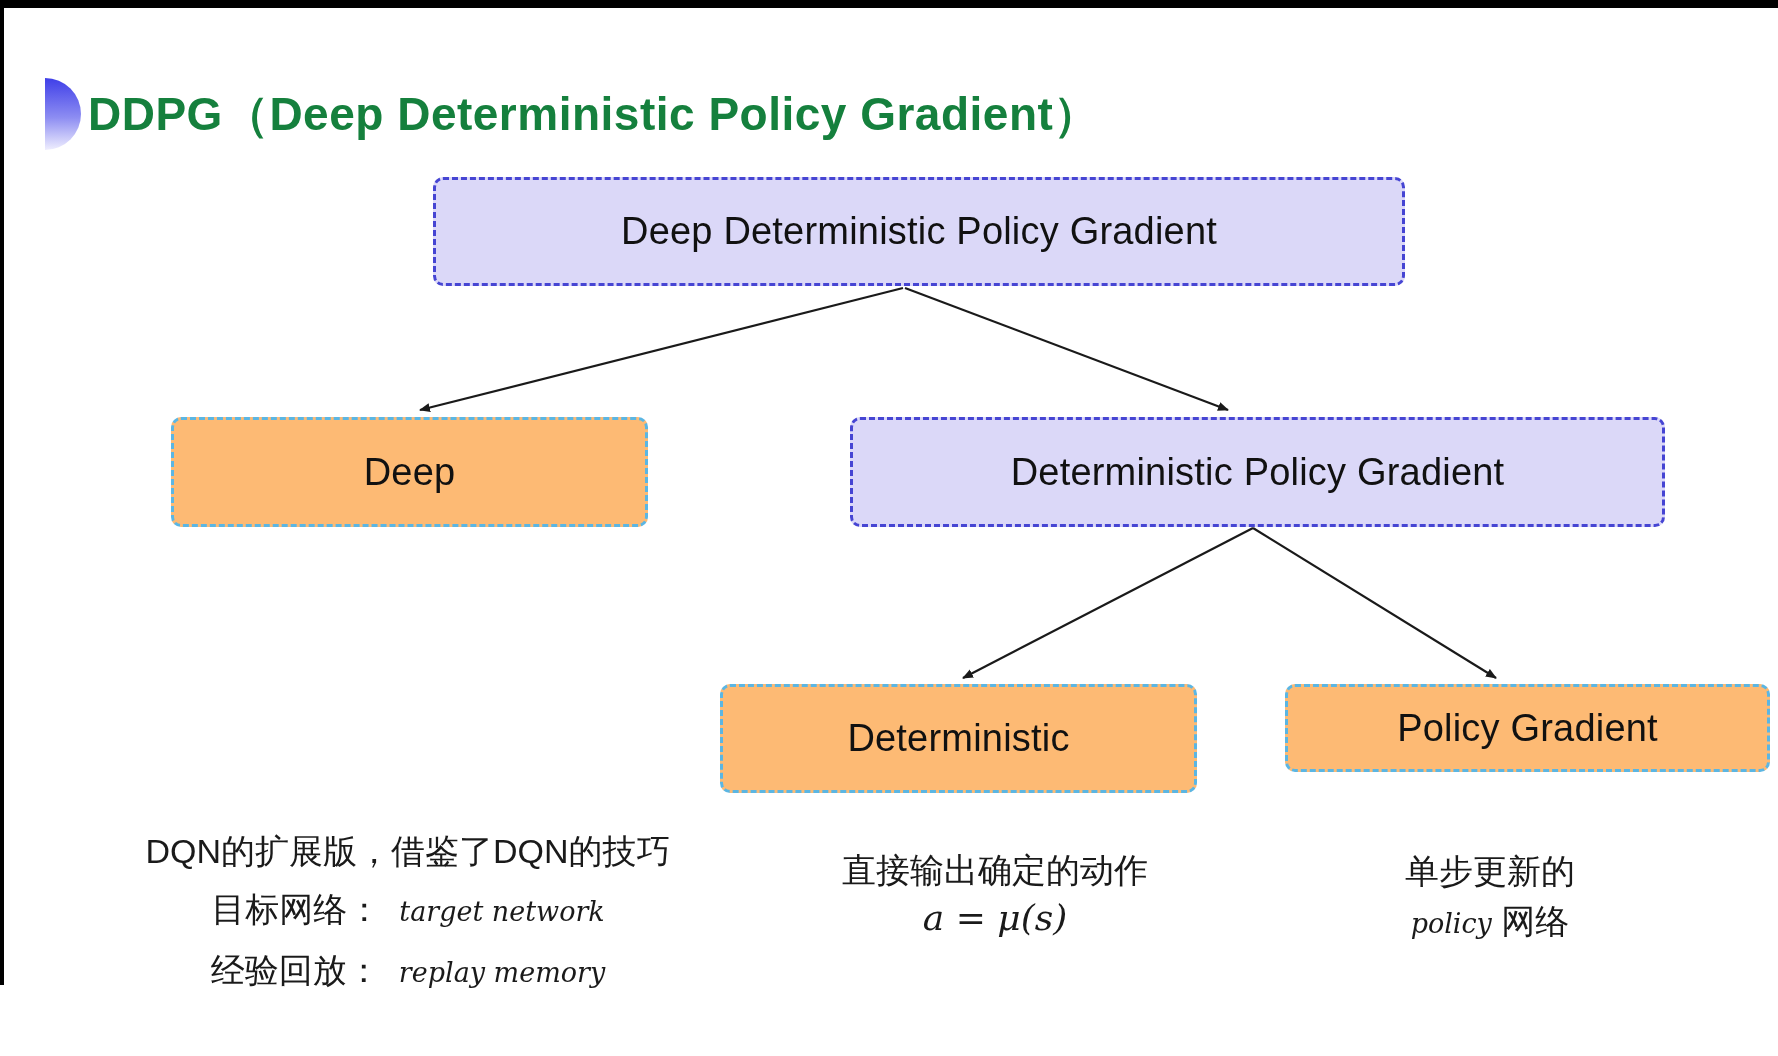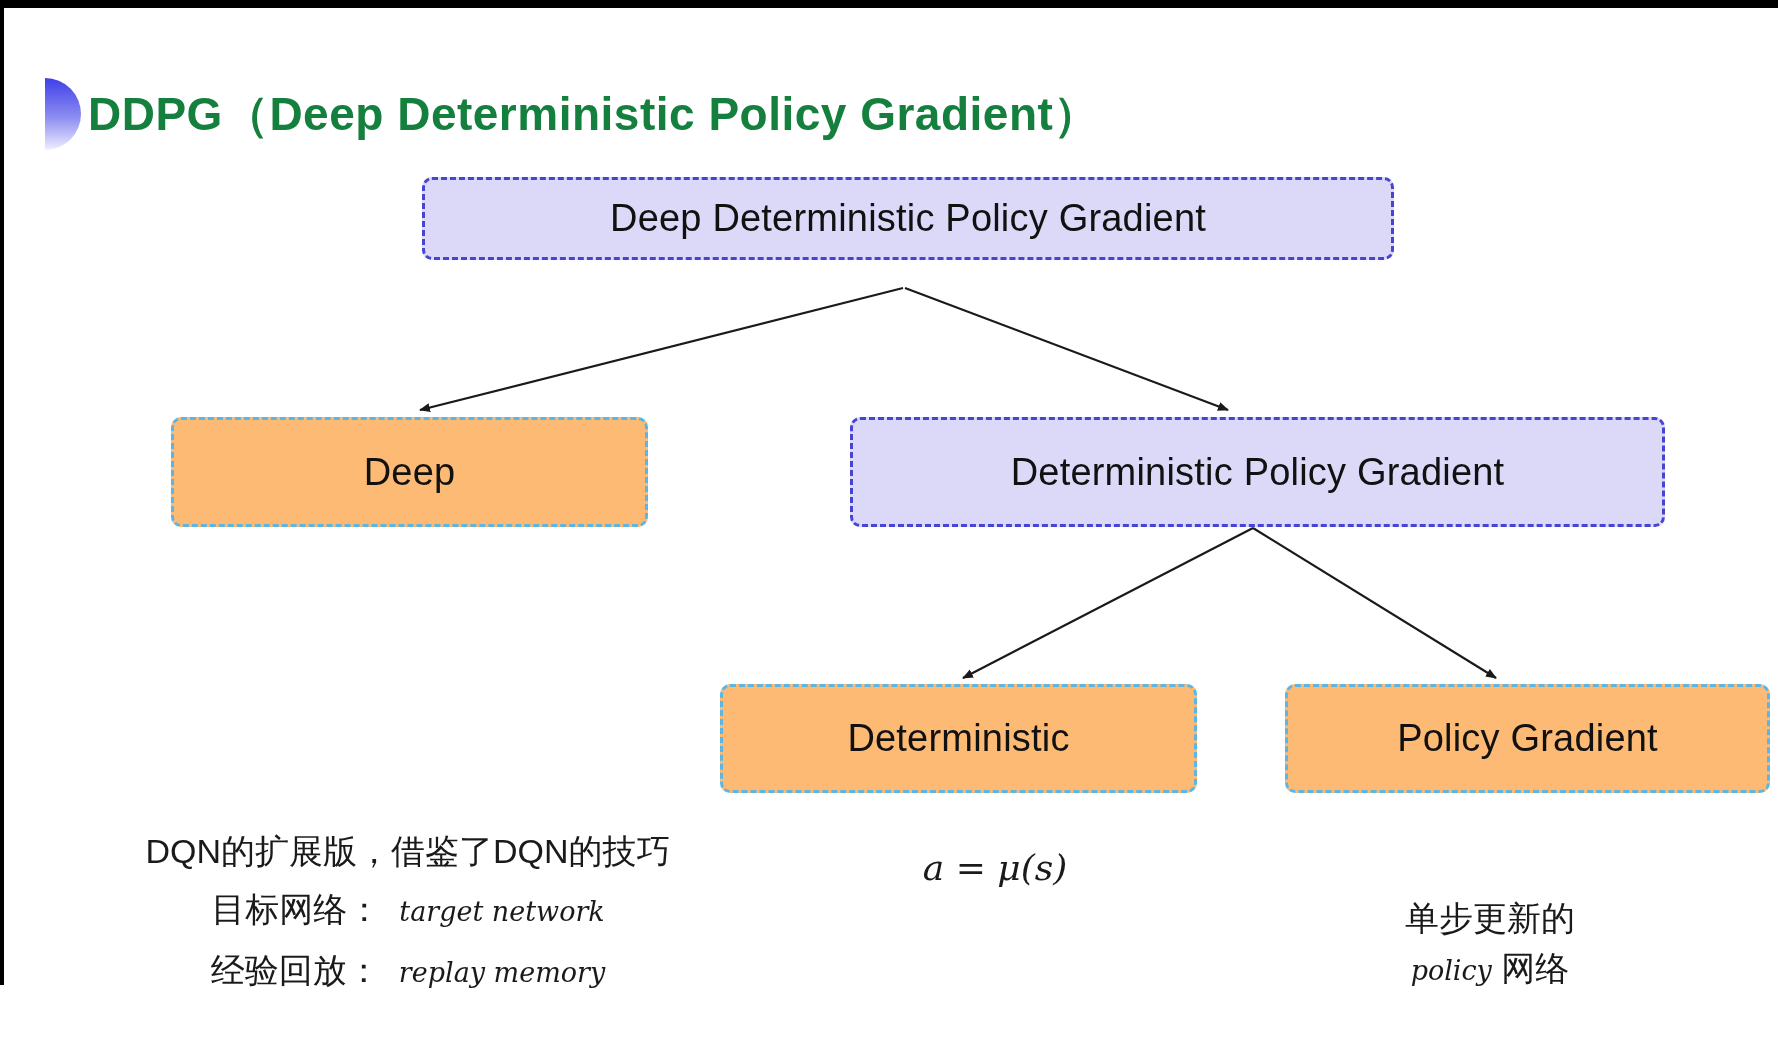--- a/index.html
+++ b/index.html
@@ -27,44 +27,44 @@
   
   .node {
     position:absolute; box-sizing:border-box;
     display:flex; align-items:center; justify-content:center;
     border:3px dashed; border-radius:10px;
     font-size:38px; font-weight:500; color:#111111; letter-spacing:0.2px;
     white-space:nowrap;
   }
   .node.purple { background:#dbd8f8; border-color:#4645d3; }
   .node.cyan   { background:#fdba74; border-color:#5bb6e3; }
-  #node-ddpg { left:422px;  top:177px; width:972px; height:83px; }
+  #node-ddpg { left:433px;  top:177px; width:972px; height:109px; }
   #node-deep { left:171px;  top:417px; width:477px; height:110px; }
   #node-dpg  { left:850px;  top:417px; width:815px; height:110px; }
   #node-det  { left:720px;  top:684px; width:477px; height:109px; }
-  #node-pg   { left:1285px; top:684px; width:485px; height:109px; }
+  #node-pg   { left:1285px; top:684px; width:485px; height:88px; }
 
   
   #arrows { position:absolute; left:0; top:0; width:1778px; height:1056px; pointer-events:none; }
 
   
   .note { position:absolute; color:#1a1a1a; text-align:center; }
   .note .line { font-size:34px; line-height:58px; white-space:nowrap; }
   .term {
     font-family:"DejaVu Serif","Liberation Serif",serif;
     font-style:italic; font-size:27px;
   }
   .formula {
     font-family:"DejaVu Serif","Liberation Serif",serif;
     font-style:italic; font-size:36px; line-height:46px;
   }
   #note-left   { left:108px;  top:822px; width:600px; }
   #note-mid    { left:795px;  top:845px; width:400px; }
   #note-mid .line { line-height:50px; }
-  #note-right  { left:1290px; top:846px; width:400px;margin-top:47px; }
+  #note-right  { left:1290px; top:846px; width:400px; }
   #note-right .line { line-height:50px; }
   .term-gap { margin-left:18px; }
 </style>
 </head>
 <body>
 
 <div id="stage">
 
   <div class="edge-top"></div>
   <div class="edge-left"></div>
@@ -106,20 +106,23 @@
     </div>
     <div class="line">
       <span>目标网络：</span><span class="term term-gap">target network</span>
     </div>
     <div class="line">
       <span>经验回放：</span><span class="term term-gap">replay memory</span>
     </div>
   </div>
 
   <div id="note-mid" class="note">
+    <div class="line">
+      <span>直接输出确定的动作</span>
+    </div>
     <div class="formula">a = μ(s)</div>
   </div>
 
   <div id="note-right" class="note">
     <div class="line">
       <span>单步更新的</span>
     </div>
     <div class="line">
       <span class="term">policy</span><span> 网络</span>
     </div>

